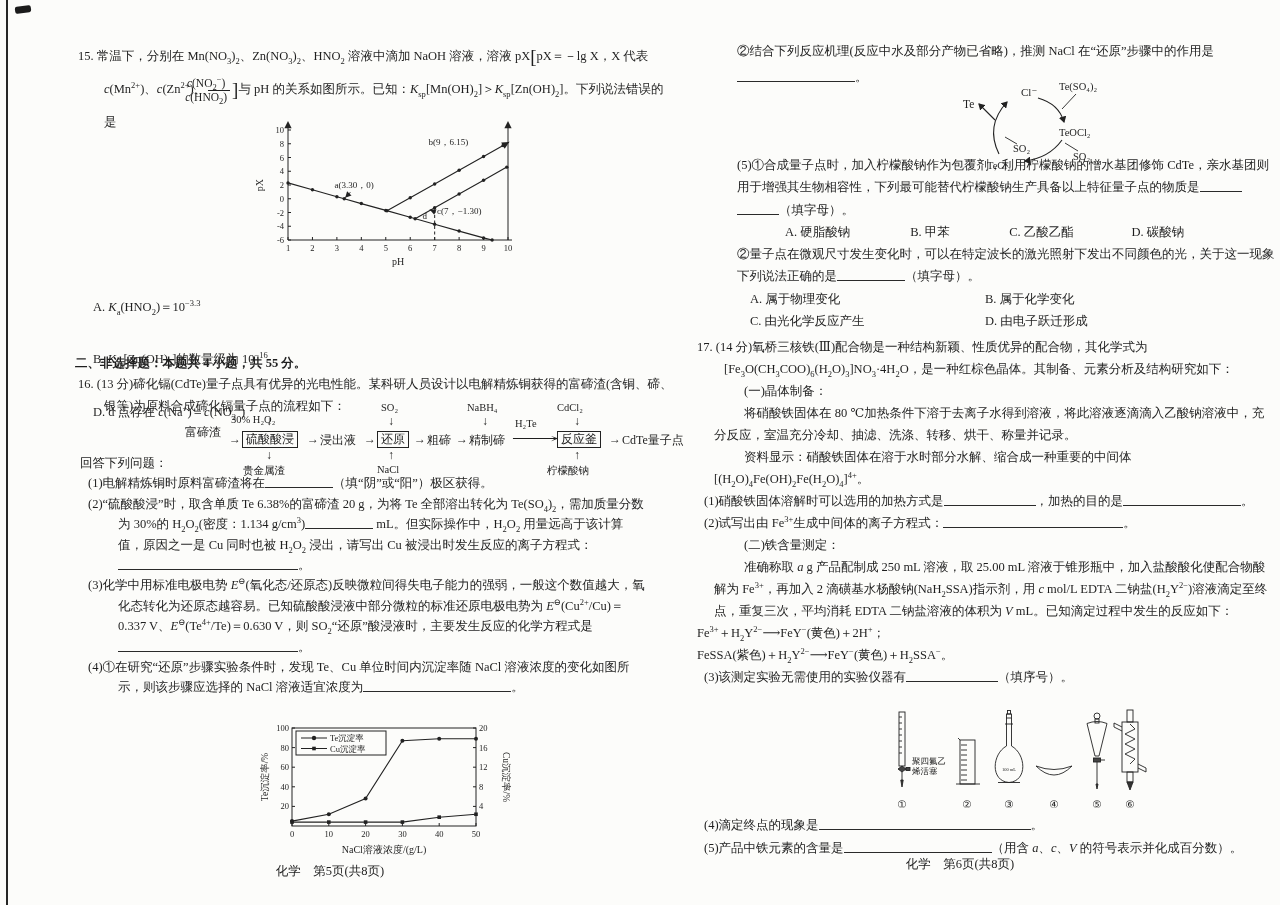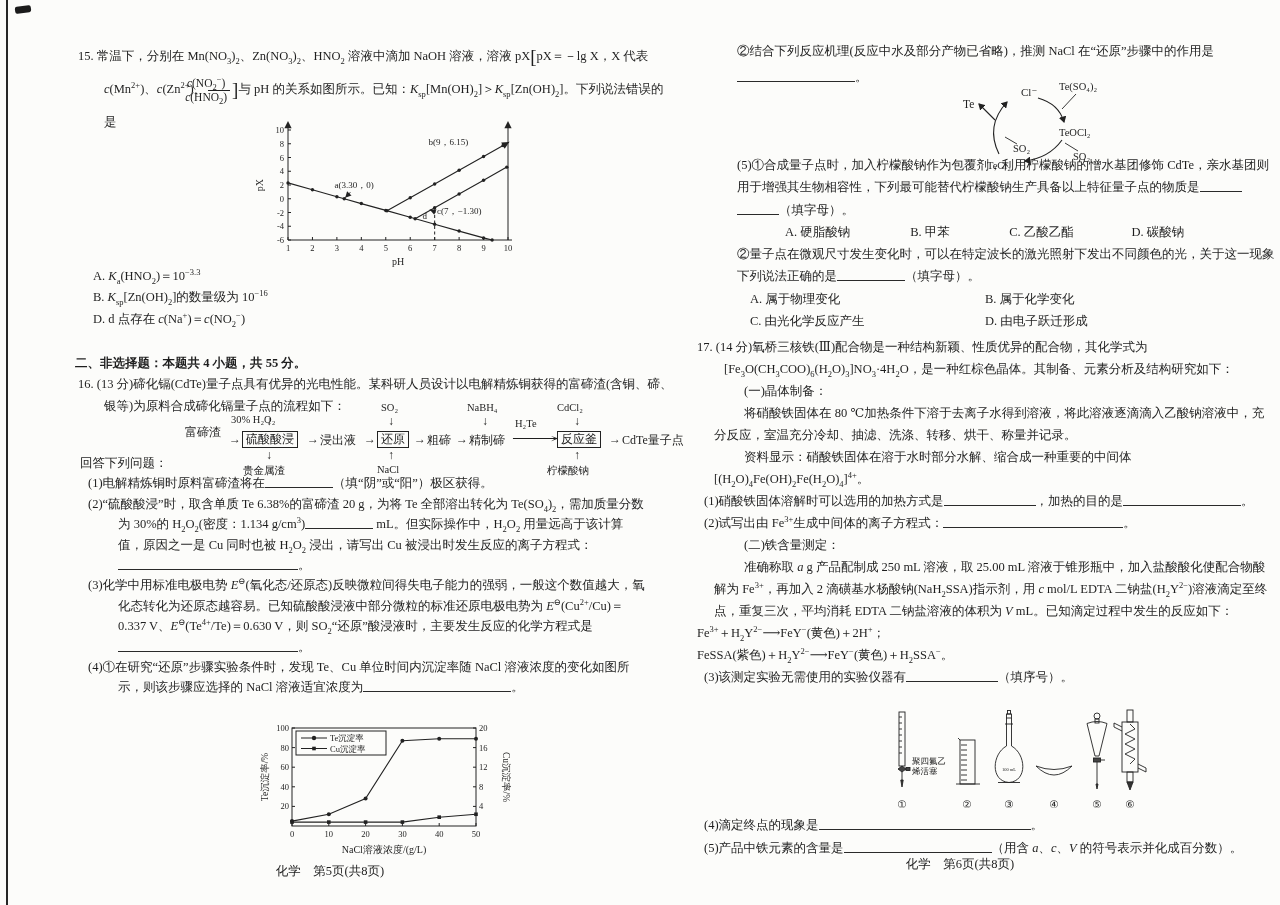--- a/index.html
+++ b/index.html
@@ -13,21 +13,21 @@
   .scan-edge{position:absolute;left:6px;top:0;width:2px;height:905px;background:#262626;}
   .scan-mark{position:absolute;left:15px;top:6px;width:16px;height:7px;background:#1b1b1b;border-radius:2px;transform:rotate(-8deg);}
   .bl{display:inline-block;border-bottom:1px solid #2a2a2a;height:11px;vertical-align:-1px;}
   .w1{width:42px}.w2{width:68px}.w3{width:92px}.w4{width:118px}.w5{width:148px}.w6{width:180px}.w7{width:212px}
   .frac{display:inline-block;text-align:center;vertical-align:middle;line-height:1.08;font-size:11.5px;margin:0 2px;}
   .fn{display:block;padding:0 3px;border-bottom:1px solid #1e1e1e;}
   .fd{display:block;padding:0 3px;}
   .bb{font-size:19px;vertical-align:-3px;}
   .q15text{left:78px;top:40px;width:566px;line-height:32px;padding-left:26px;text-indent:-26px;}
   .opts15{left:93px;top:266px;width:540px;}
-  .opts15 p{line-height:21.4px;}
+  .opts15 p{line-height:21.4px;margin-top:31px;}
   .sec2{left:75px;top:353px;width:560px;font-weight:bold;}
   .q16text{left:78px;top:374px;width:570px;line-height:21.5px;padding-left:26px;text-indent:-26px;}
   .fc{position:absolute;left:185px;top:402px;width:478px;height:80px;font-size:12px;}
   .fc span{position:absolute;white-space:nowrap;}
   .fc .bx{border:1px solid #222;padding:0 3px;line-height:15px;}
   .fc .ar{font-size:12px;}
   .fc .va{font-size:12px;line-height:12px;}
   .fc .small{font-size:10.5px;}
   .larr{position:absolute;display:inline-block;font-size:13px;transform:scaleX(2.6);transform-origin:left center;}
   .ans{left:80px;top:453px;width:568px;}

